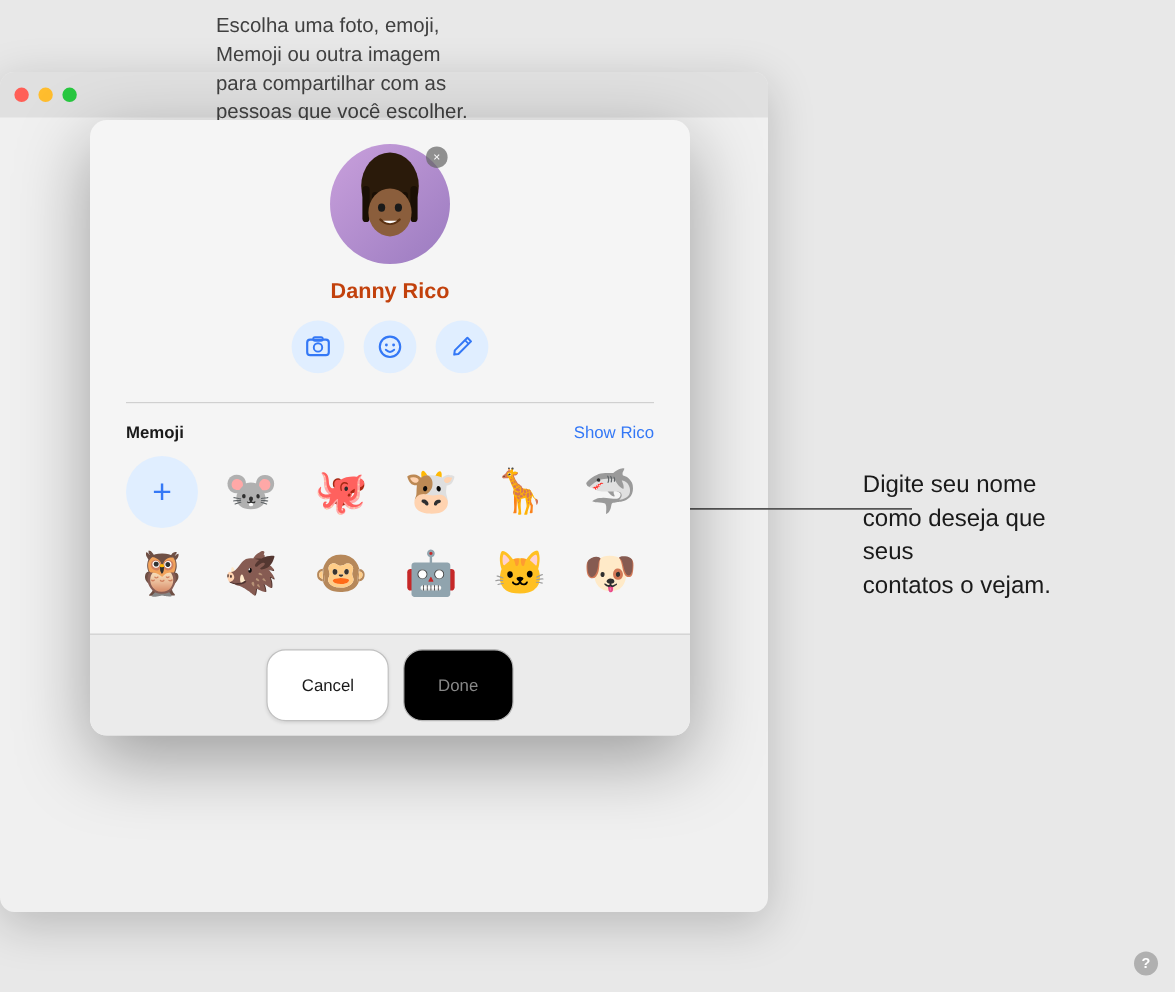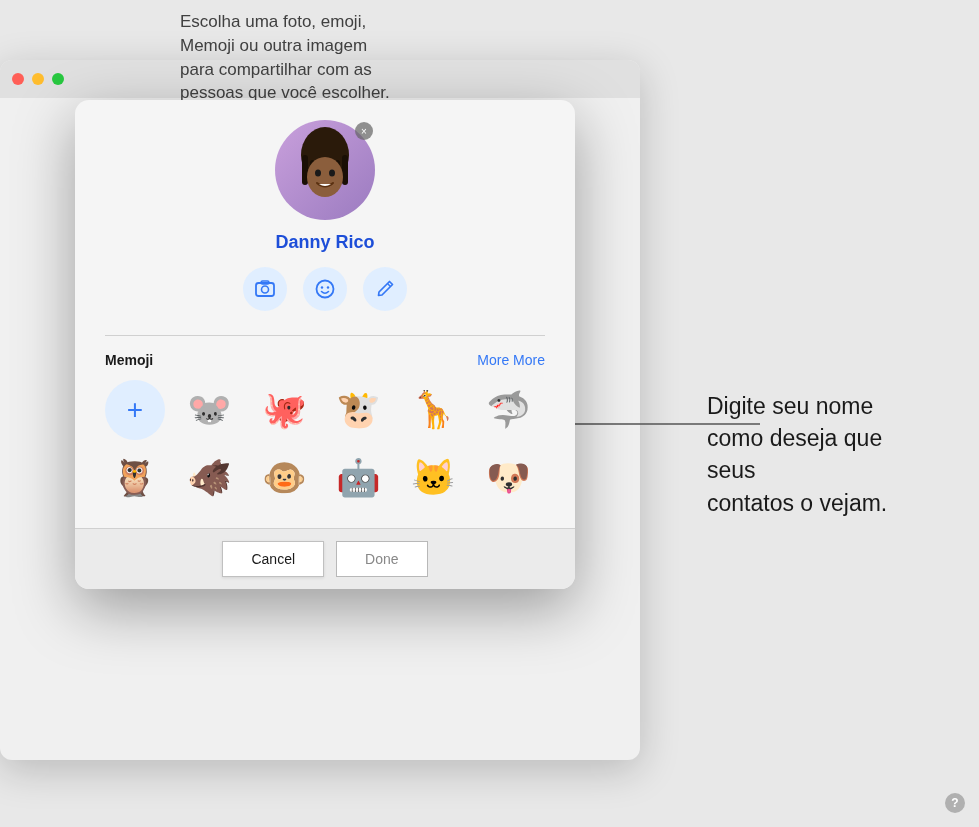--- a/index.html
+++ b/index.html
@@ -49,23 +49,23 @@
       font-size: 17px;
       line-height: 1.4;
       color: #404040;
       text-align: left;
     }
 
     
     .tooltip-right {
       position: absolute;
       top: 390px;
-      right: 72px;
+      right: 60px;
       width: 200px;
-      font-size: 23px;
+      font-size: 20px;
       line-height: 1.4;
       color: #1a1a1a;
       text-align: left;
     }
 
     
     .connectors-svg {
       position: absolute;
       top: 0;
       left: 0;
@@ -137,21 +137,21 @@
       align-items: center;
       justify-content: center;
       cursor: pointer;
       color: white;
       font-size: 10px;
     }
 
     .user-name {
       font-size: 18px;
       font-weight: 700;
-      color: #1d4ed8;
+      color: #c2410c;
       margin-bottom: 14px;
     }
 
     
     .action-buttons {
       display: flex;
       gap: 16px;
       margin-bottom: 24px;
     }
     .action-btn {
@@ -242,34 +242,34 @@
     
     .dialog-footer {
       padding: 12px 20px;
       display: flex;
       justify-content: center;
       gap: 12px;
       border-top: 1px solid #d0d0d0;
       background: #ebebeb;
     }
     .footer-btn {
-      padding: 9px 28px;
-      border-radius: 0;
+      padding: 21px 28px;
+      border-radius: 16px;
       font-size: 14px;
       cursor: pointer;
       border: none;
     }
     .cancel-btn {
       background: white;
       color: #1a1a1a;
       border: 1px solid #c0c0c0;
       box-shadow: 0 1px 3px rgba(0,0,0,0.1);
     }
     .done-btn {
-      background: #ffffff;
+      background: #000000;
       color: #888;
       border: 1px solid #b8b8b8;
     }
 
     
     .help-btn {
       position: absolute;
       bottom: 14px;
       right: 14px;
       width: 20px;
@@ -382,21 +382,21 @@
           <path d="M12.5 4.5 L15.5 7.5" stroke="#3478f6" stroke-width="1.5"></path>
         </svg>
       </button>
     </div>
 
     <div class="divider"></div>
 
     <div class="section">
       <div class="section-header">
         <span class="section-title">Memoji</span>
-        <button class="show-more-link">More More</button>
+        <button class="show-more-link">Show Rico</button>
       </div>
 
       <div class="emoji-grid">
         <div class="emoji-item add-btn">
           <span>+</span>
         </div>
         <div class="emoji-item animal">🐭</div>
         <div class="emoji-item animal">🐙</div>
         <div class="emoji-item animal">🐮</div>
         <div class="emoji-item animal">🦒</div>

